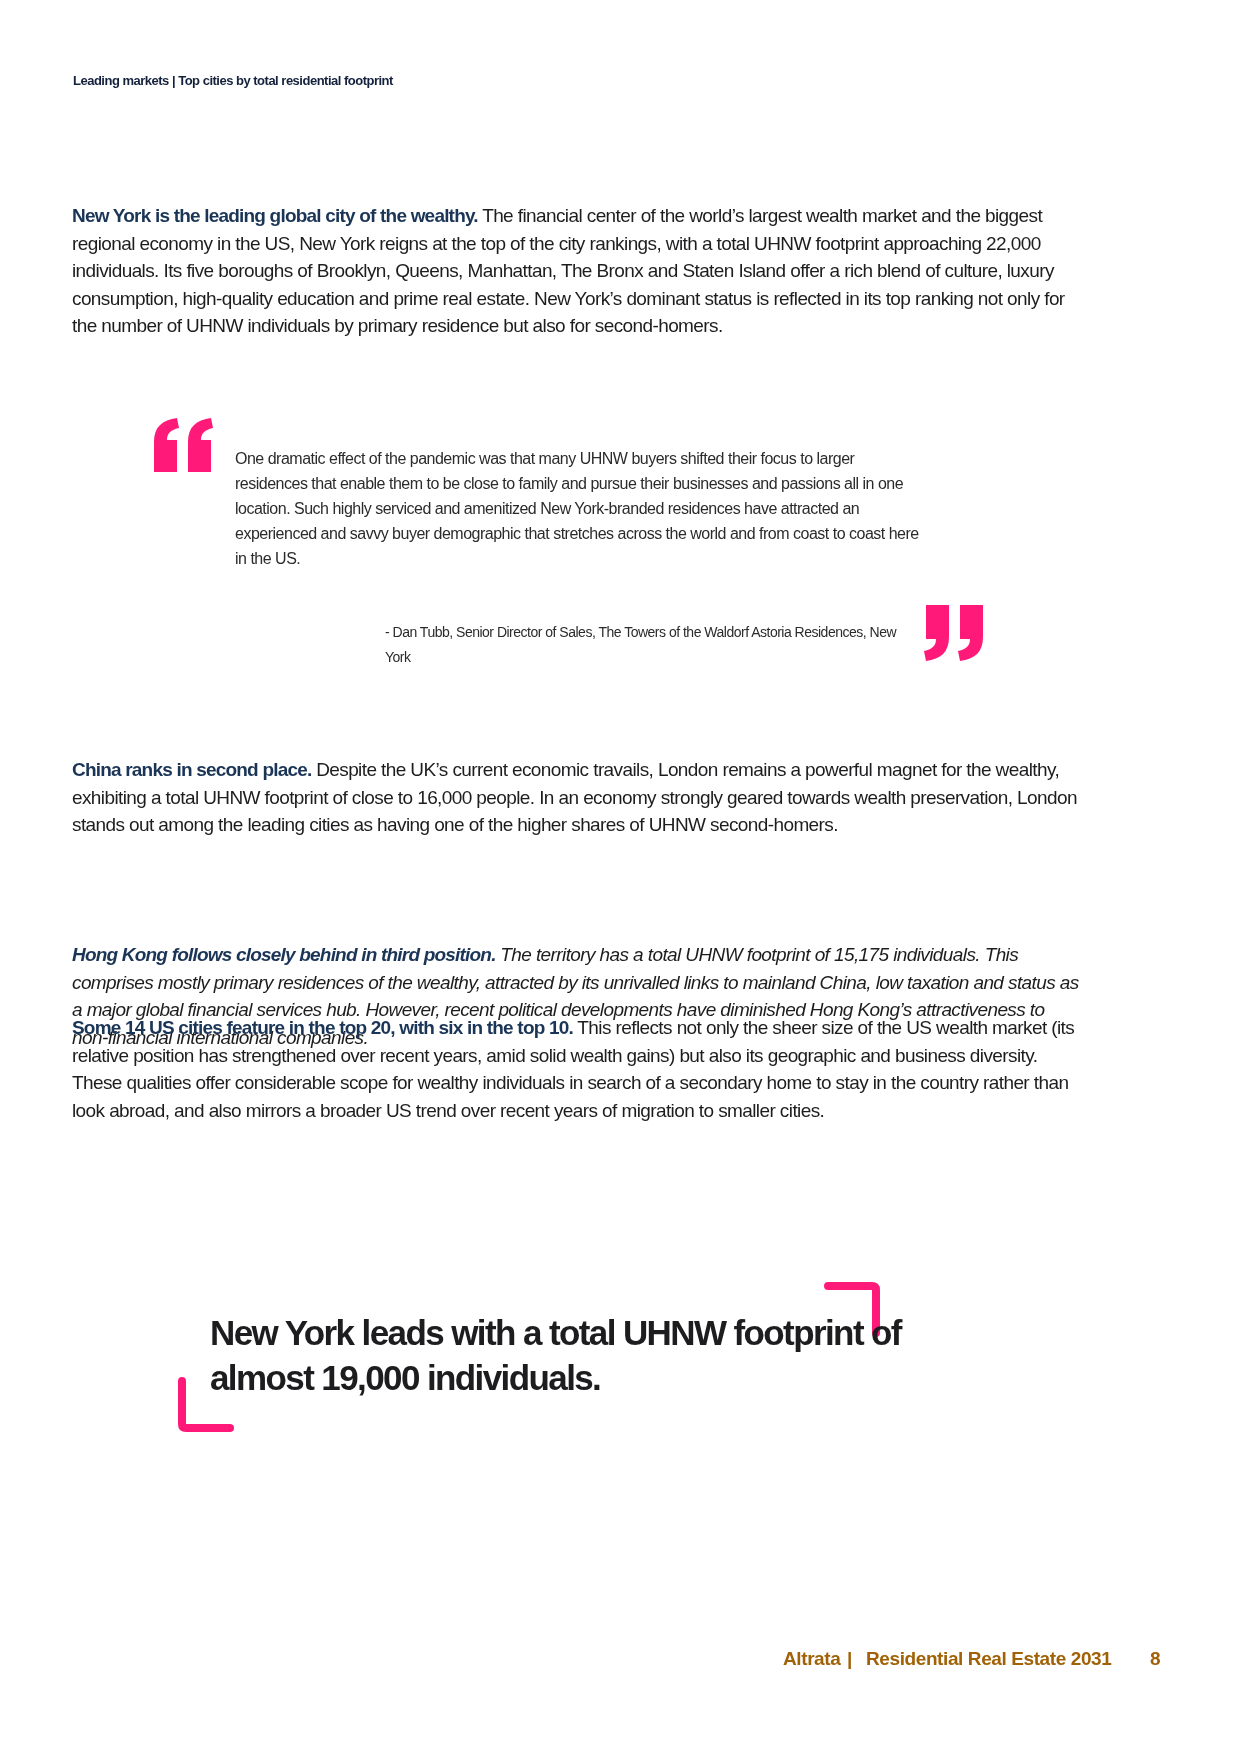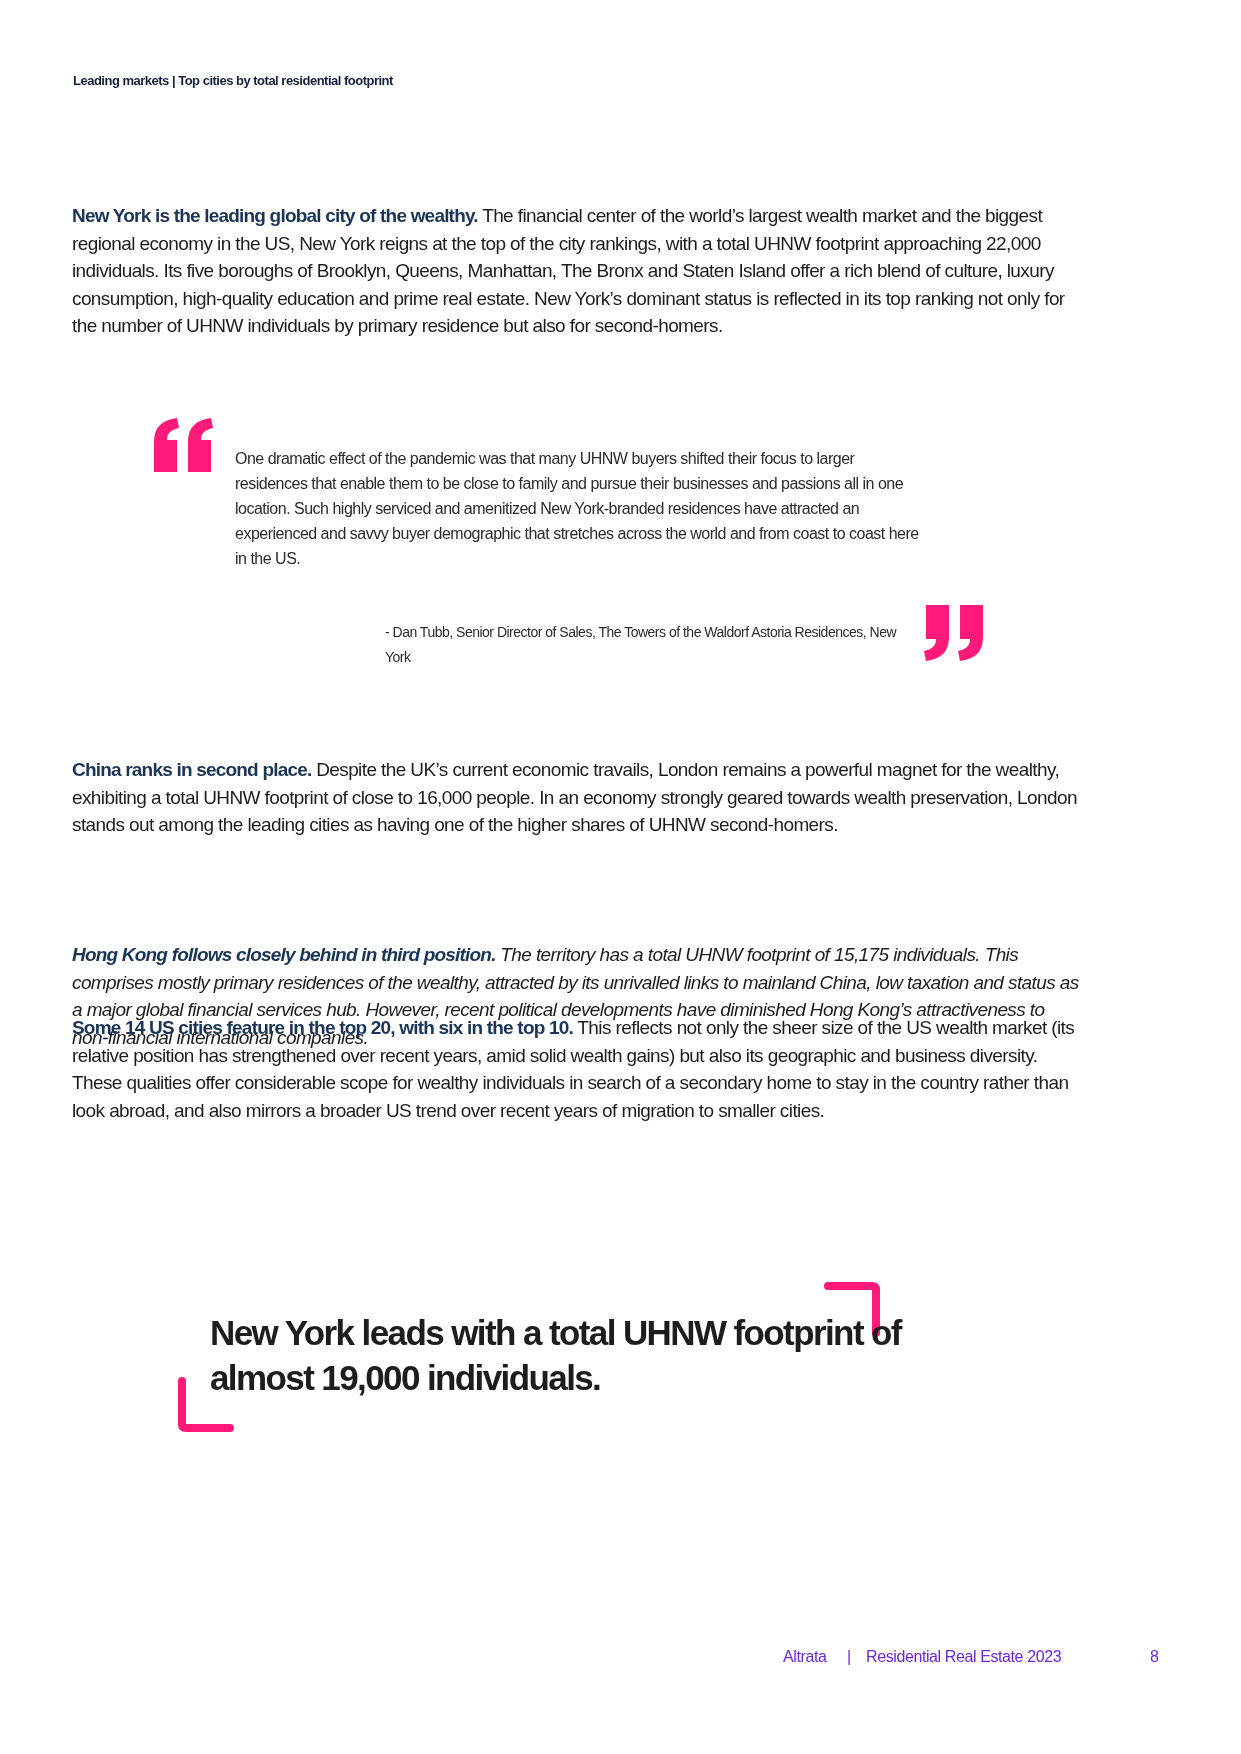--- a/index.html
+++ b/index.html
@@ -104,23 +104,23 @@
       position: absolute;
       left: 176px;
       top: 1377px;
       width: 58px;
       height: 56px;
     }
 
     .footer {
       position: absolute;
       top: 1648px;
-      font-size: 16px;
-      font-weight: normal;
-      color: #6d28d9;
+      font-size: 19px;
+      font-weight: bold;
+      color: #a16207;
       letter-spacing: -0.4px;
     }
     .footer-brand { left: 783px; }
     .footer-sep { left: 847px; }
     .footer-title { left: 866px; }
     .footer-page { left: 1150px; }
   </style>
 </head>
 <body>
 
@@ -160,14 +160,14 @@
 </svg>
 
 <p class="callout">New York leads with a total UHNW footprint of almost 19,000 individuals.</p>
 
 <svg class="bracket-bl" viewBox="0 0 58 56">
   <path d="M6 4 L6 47 Q6 51 10 51 L54 51" fill="none" stroke="#ff1a7a" stroke-width="8" stroke-linecap="round" stroke-linejoin="round"></path>
 </svg>
 
 <div class="footer footer-brand">Altrata</div>
 <div class="footer footer-sep">|</div>
-<div class="footer footer-title">Residential Real Estate 2023</div>
+<div class="footer footer-title">Residential Real Estate 2031</div>
 <div class="footer footer-page">8</div>
 
 </body></html>

